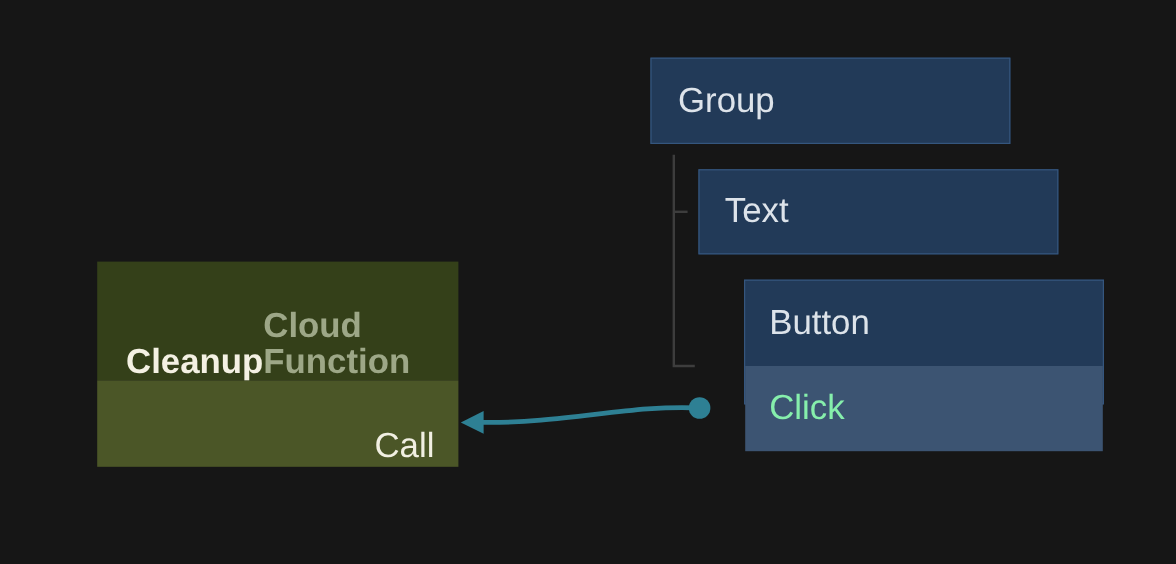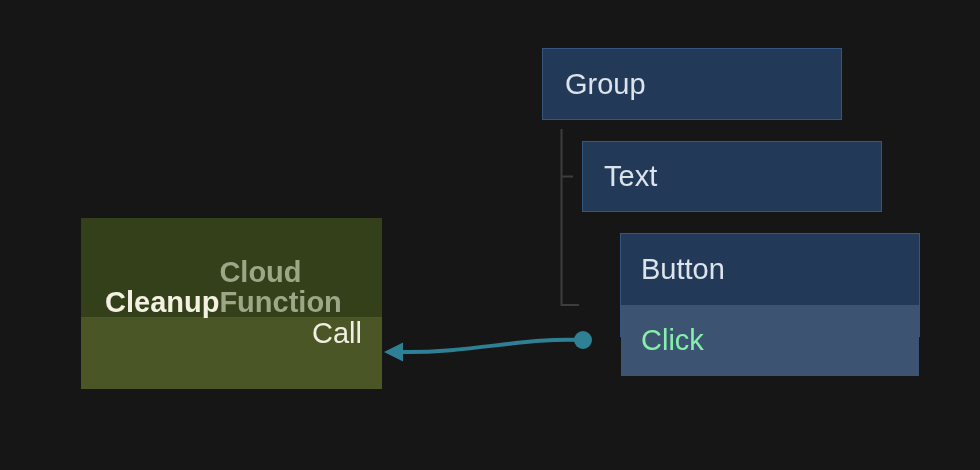--- a/index.html
+++ b/index.html
@@ -85,21 +85,21 @@
     color:var(--cleanup-title);
     font-weight:700;
   }
   .cleanup-subtitle{
     color:var(--cleanup-subtitle);
     font-weight:700;
   }
   .cleanup-call-row{
     height:72px;
     background:var(--green-body);
-    display:flex;align-items:flex-start;justify-content:flex-end;
+    display:flex;align-items:flex-end;justify-content:flex-end;
     padding-right:20px;
     color:var(--call-label);
     padding-left:39px;
   }
   
   .overlay{
     position:absolute;
     left:0;top:0;width:980px;height:470px;
     pointer-events:none;
     z-index:5;

